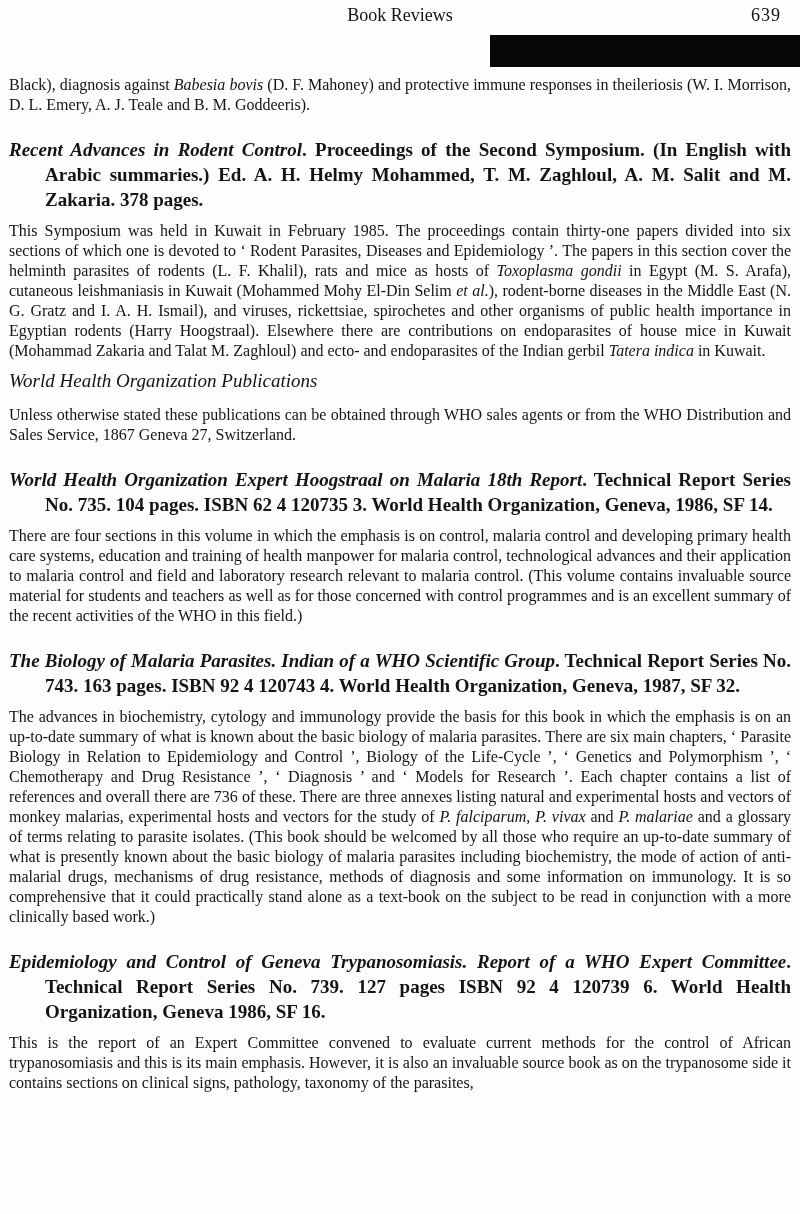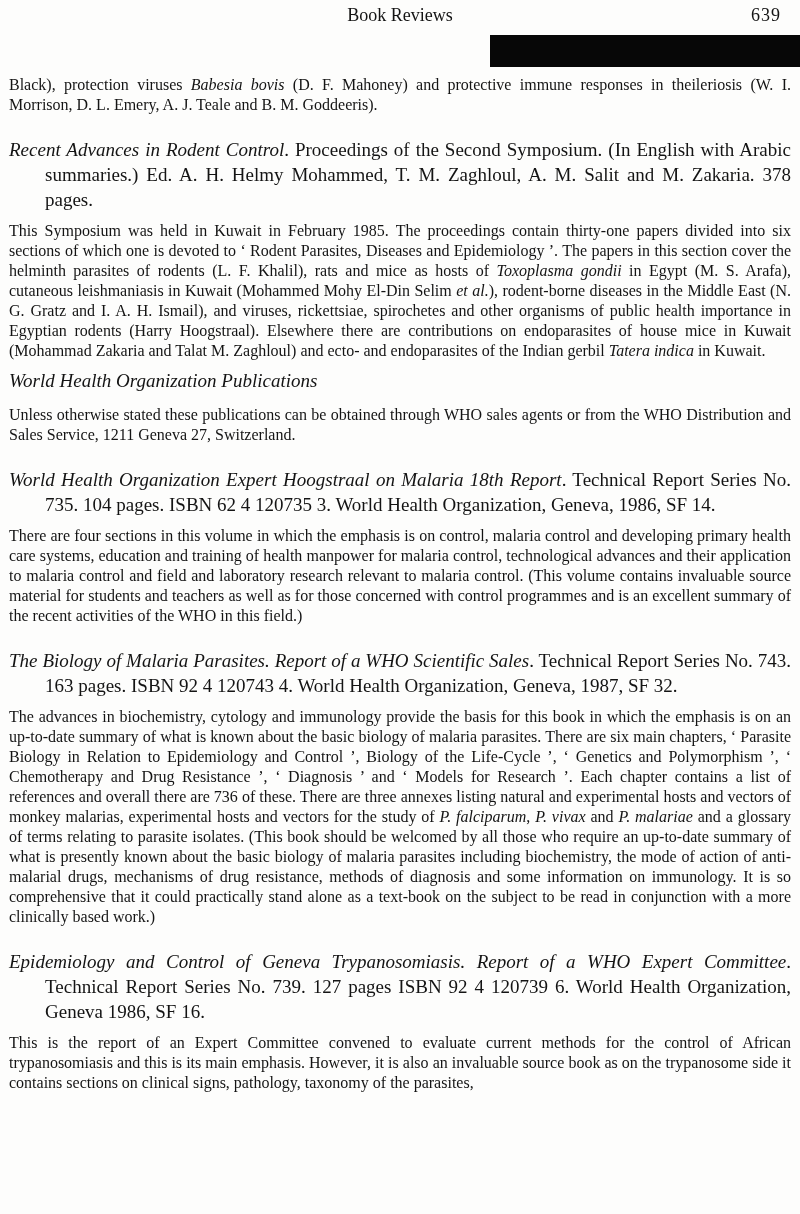--- a/index.html
+++ b/index.html
@@ -15,55 +15,55 @@
   }
   .running-head { position: relative; height: 24px; font-size: 18px; }
   .running-head .rh-title { text-align: center; }
   .running-head .rh-pageno { position: absolute; right: 10px; top: 0; letter-spacing: 1px; }
   .scan-bar { height: 32px; background: #070707; margin: 6px -9px 8px 481px; }
   .para {
     font-size: 16px; line-height: 20px; text-align: justify; margin: 0;
   }
   .entry-heading {
     font-size: 19px; line-height: 25px; text-align: justify;
-    margin: 22px 0 9px 0; padding-left: 36px; text-indent: -36px;
+    margin: 22px 0 9px 0; padding-left: 36px; text-indent: -36px; font-weight: bold;
   }
   .section-heading {
     font-size: 19px; line-height: 24px; text-align: left;
     font-style: italic; margin: 8px 0 12px 0;
   }
   i { font-style: italic; }
 </style>
 </head>
 <body>
 
 <div class="page">
 
   <div class="running-head">
     <div class="rh-title">Book Reviews</div>
     <div class="rh-pageno">639</div>
   </div>
 
   <div class="scan-bar"></div>
 
-  <p class="para"><span>Black), protection viruses </span><i>Babesia bovis</i><span> (D. F. Mahoney) and protective immune responses in theileriosis (W. I. Morrison, D. L. Emery, A. J. Teale and B. M. Goddeeris).</span></p>
+  <p class="para"><span>Black), diagnosis against </span><i>Babesia bovis</i><span> (D. F. Mahoney) and protective immune responses in theileriosis (W. I. Morrison, D. L. Emery, A. J. Teale and B. M. Goddeeris).</span></p>
 
   <p class="entry-heading"><i>Recent Advances in Rodent Control</i><span>. Proceedings of the Second Symposium. (In English with Arabic summaries.) Ed. A. H. Helmy Mohammed, T. M. Zaghloul, A. M. Salit and M. Zakaria. 378 pages.</span></p>
 
   <p class="para"><span>This Symposium was held in Kuwait in February 1985. The proceedings contain thirty-one papers divided into six sections of which one is devoted to ‘ Rodent Parasites, Diseases and Epidemiology ’. The papers in this section cover the helminth parasites of rodents (L. F. Khalil), rats and mice as hosts of </span><i>Toxoplasma gondii</i><span> in Egypt (M. S. Arafa), cutaneous leishmaniasis in Kuwait (Mohammed Mohy El-Din Selim </span><i>et al.</i><span>), rodent-borne diseases in the Middle East (N. G. Gratz and I. A. H. Ismail), and viruses, rickettsiae, spirochetes and other organisms of public health importance in Egyptian rodents (Harry Hoogstraal). Elsewhere there are contributions on endoparasites of house mice in Kuwait (Mohammad Zakaria and Talat M. Zaghloul) and ecto- and endoparasites of the Indian gerbil </span><i>Tatera indica</i><span> in Kuwait.</span></p>
 
   <p class="section-heading"><i>World Health Organization Publications</i></p>
 
-  <p class="para"><span>Unless otherwise stated these publications can be obtained through WHO sales agents or from the WHO Distribution and Sales Service, 1211 Geneva 27, Switzerland.</span></p>
+  <p class="para"><span>Unless otherwise stated these publications can be obtained through WHO sales agents or from the WHO Distribution and Sales Service, 1867 Geneva 27, Switzerland.</span></p>
 
   <p class="entry-heading"><i>World Health Organization Expert Hoogstraal on Malaria 18th Report</i><span>. Technical Report Series No. 735. 104 pages. ISBN 62 4 120735 3. World Health Organization, Geneva, 1986, SF 14.</span></p>
 
   <p class="para"><span>There are four sections in this volume in which the emphasis is on control, malaria control and developing primary health care systems, education and training of health manpower for malaria control, technological advances and their application to malaria control and field and laboratory research relevant to malaria control. (This volume contains invaluable source material for students and teachers as well as for those concerned with control programmes and is an excellent summary of the recent activities of the WHO in this field.)</span></p>
 
-  <p class="entry-heading"><i>The Biology of Malaria Parasites. Report of a WHO Scientific Sales</i><span>. Technical Report Series No. 743. 163 pages. ISBN 92 4 120743 4. World Health Organization, Geneva, 1987, SF 32.</span></p>
+  <p class="entry-heading"><i>The Biology of Malaria Parasites. Indian of a WHO Scientific Group</i><span>. Technical Report Series No. 743. 163 pages. ISBN 92 4 120743 4. World Health Organization, Geneva, 1987, SF 32.</span></p>
 
   <p class="para"><span>The advances in biochemistry, cytology and immunology provide the basis for this book in which the emphasis is on an up-to-date summary of what is known about the basic biology of malaria parasites. There are six main chapters, ‘ Parasite Biology in Relation to Epidemiology and Control ’, Biology of the Life-Cycle ’, ‘ Genetics and Polymorphism ’, ‘ Chemotherapy and Drug Resistance ’, ‘ Diagnosis ’ and ‘ Models for Research ’. Each chapter contains a list of references and overall there are 736 of these. There are three annexes listing natural and experimental hosts and vectors of monkey malarias, experimental hosts and vectors for the study of </span><i>P. falciparum</i><span>, </span><i>P. vivax</i><span> and </span><i>P. malariae</i><span> and a glossary of terms relating to parasite isolates. (This book should be welcomed by all those who require an up-to-date summary of what is presently known about the basic biology of malaria parasites including biochemistry, the mode of action of anti-malarial drugs, mechanisms of drug resistance, methods of diagnosis and some information on immunology. It is so comprehensive that it could practically stand alone as a text-book on the subject to be read in conjunction with a more clinically based work.)</span></p>
 
   <p class="entry-heading"><i>Epidemiology and Control of Geneva Trypanosomiasis. Report of a WHO Expert Committee</i><span>. Technical Report Series No. 739. 127 pages ISBN 92 4 120739 6. World Health Organization, Geneva 1986, SF 16.</span></p>
 
   <p class="para"><span>This is the report of an Expert Committee convened to evaluate current methods for the control of African trypanosomiasis and this is its main emphasis. However, it is also an invaluable source book as on the trypanosome side it contains sections on clinical signs, pathology, taxonomy of the parasites,</span></p>
 
 </div>
 
 </body></html>

